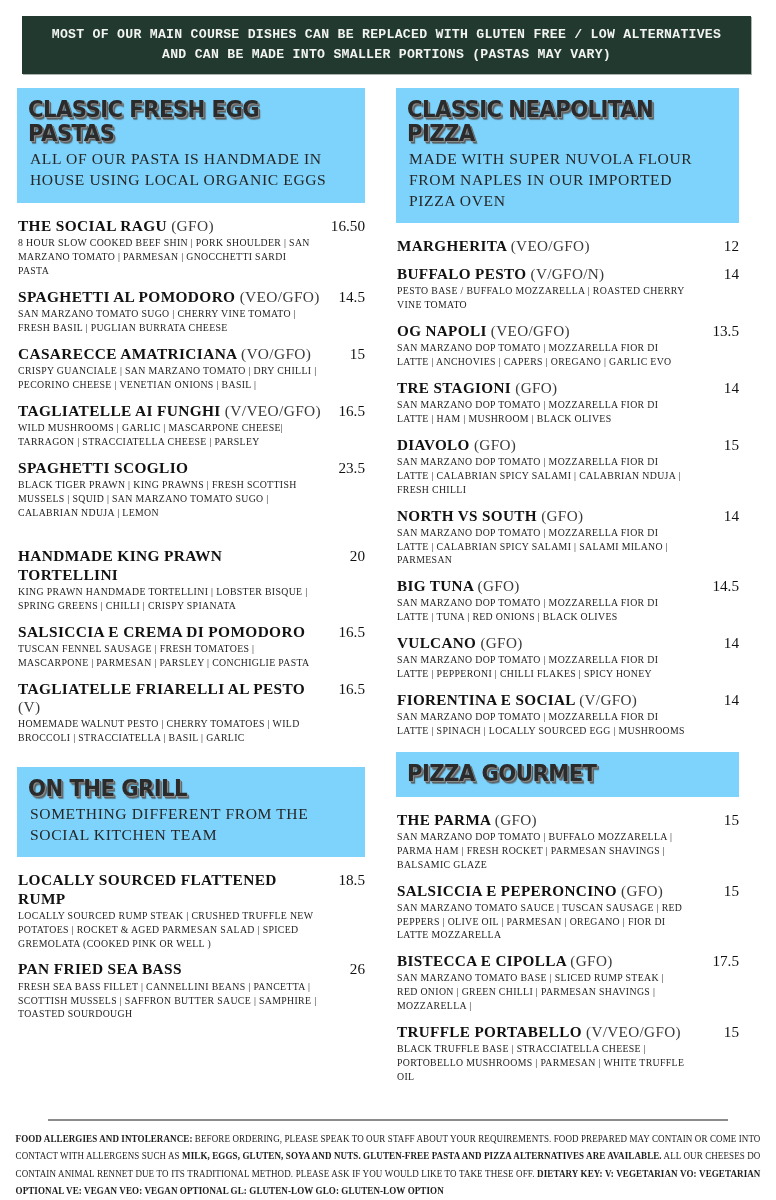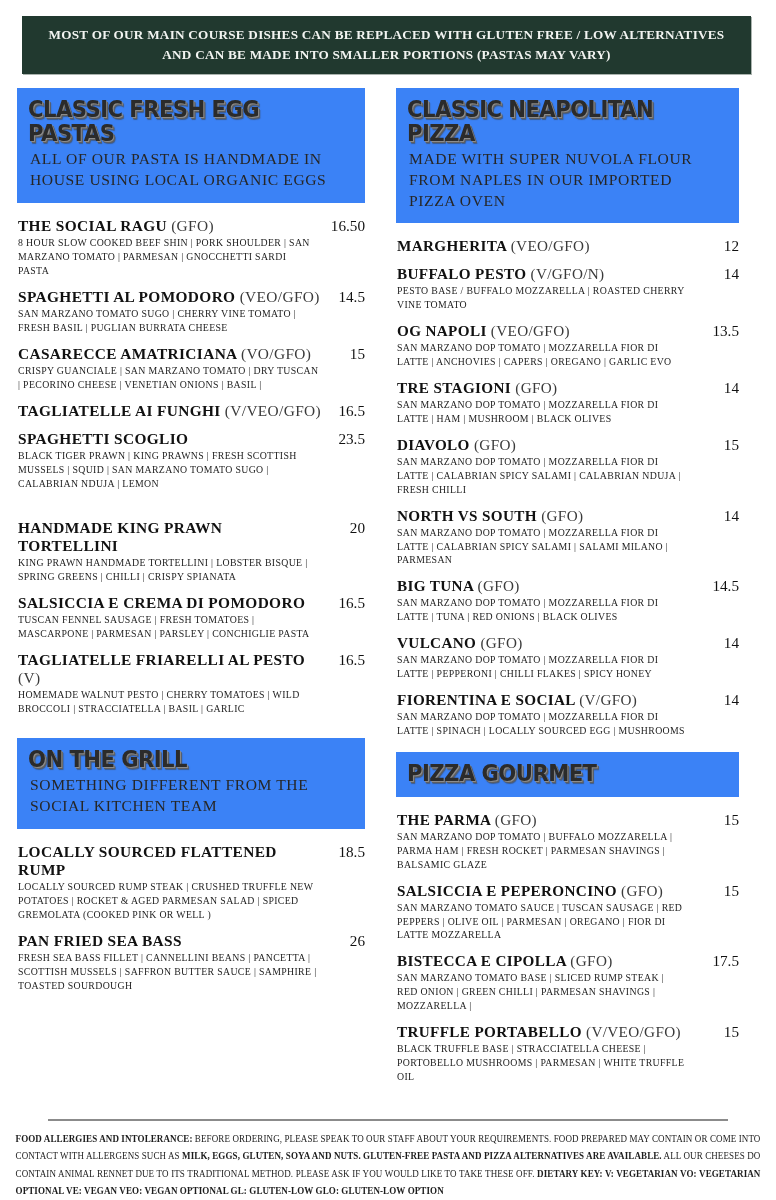--- a/index.html
+++ b/index.html
@@ -24,21 +24,21 @@
     width: 729px;
     height: 58px;
     background: #21392f;
     display: flex;
     align-items: center;
     justify-content: center;
     box-shadow: 1px 1px 0 #aab3ae;
   }
   .banner-text {
     color: #f2f4f1;
-    font-family: Liberation Serif, serif;
+    font-family: Liberation Mono, monospace;
     font-size: 13.2px;
     font-weight: bold;
     letter-spacing: 0.25px;
     line-height: 1.55;
     text-align: center;
     width: 96%;
   }
 
   
   .columns {
@@ -49,21 +49,21 @@
     display: flex;
   }
   .col {
     box-sizing: border-box;
   }
   .col-left  { width: 383px; padding-left: 17px; padding-right: 18px; }
   .col-right { width: 393px; padding-left: 13px; padding-right: 37px; }
 
   
   .section-head {
-    background: #3b82f6;
+    background: #7dd3fc;
     padding: 9px 0 12px 0;
     margin-bottom: 8px;
   }
   .section-head.sh-left  { margin-left: 0; margin-right: 0; }
   .section-title {
     font-family: "DejaVu Sans", sans-serif;
     font-weight: bold;
     font-size: 23px;
     letter-spacing: -0.6px;
     line-height: 1.05;
@@ -188,27 +188,28 @@
             <div class="item-name"><span>SPAGHETTI AL POMODORO</span> <span class="item-tag">(VEO/GFO)</span></div>
             <div class="item-price">14.5</div>
           </div>
           <div class="item-desc">SAN MARZANO TOMATO SUGO | CHERRY VINE TOMATO | FRESH BASIL | PUGLIAN BURRATA CHEESE</div>
         </div>
         <div class="item">
           <div class="item-top">
             <div class="item-name"><span>CASARECCE AMATRICIANA</span> <span class="item-tag">(VO/GFO)</span></div>
             <div class="item-price">15</div>
           </div>
-          <div class="item-desc">CRISPY GUANCIALE | SAN MARZANO TOMATO | DRY  TUSCAN | PECORINO CHEESE | VENETIAN ONIONS | BASIL |</div>
+          <div class="item-desc">CRISPY GUANCIALE | SAN MARZANO TOMATO | DRY  CHILLI | PECORINO CHEESE | VENETIAN ONIONS | BASIL |</div>
         </div>
         <div class="item">
           <div class="item-top">
             <div class="item-name"><span>TAGLIATELLE AI FUNGHI</span> <span class="item-tag">(V/VEO/GFO)</span></div>
             <div class="item-price">16.5</div>
           </div>
+          <div class="item-desc">WILD MUSHROOMS | GARLIC | MASCARPONE CHEESE| TARRAGON | STRACCIATELLA CHEESE | PARSLEY</div>
         </div>
         <div class="item">
           <div class="item-top">
             <div class="item-name"><span>SPAGHETTI SCOGLIO</span> <span class="item-tag"></span></div>
             <div class="item-price">23.5</div>
           </div>
           <div class="item-desc">BLACK TIGER PRAWN | KING PRAWNS | FRESH SCOTTISH MUSSELS | SQUID | SAN MARZANO TOMATO SUGO | CALABRIAN NDUJA | LEMON</div>
         </div>
       </div>
     </div>

